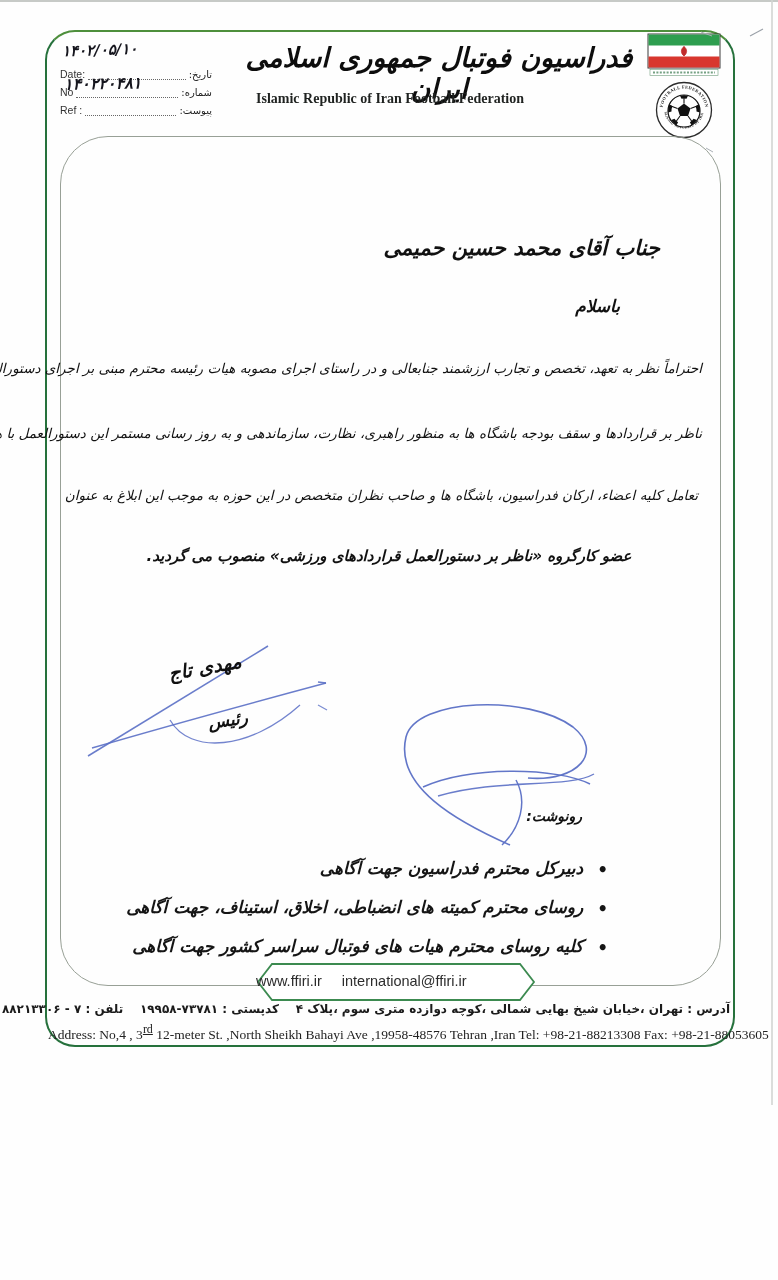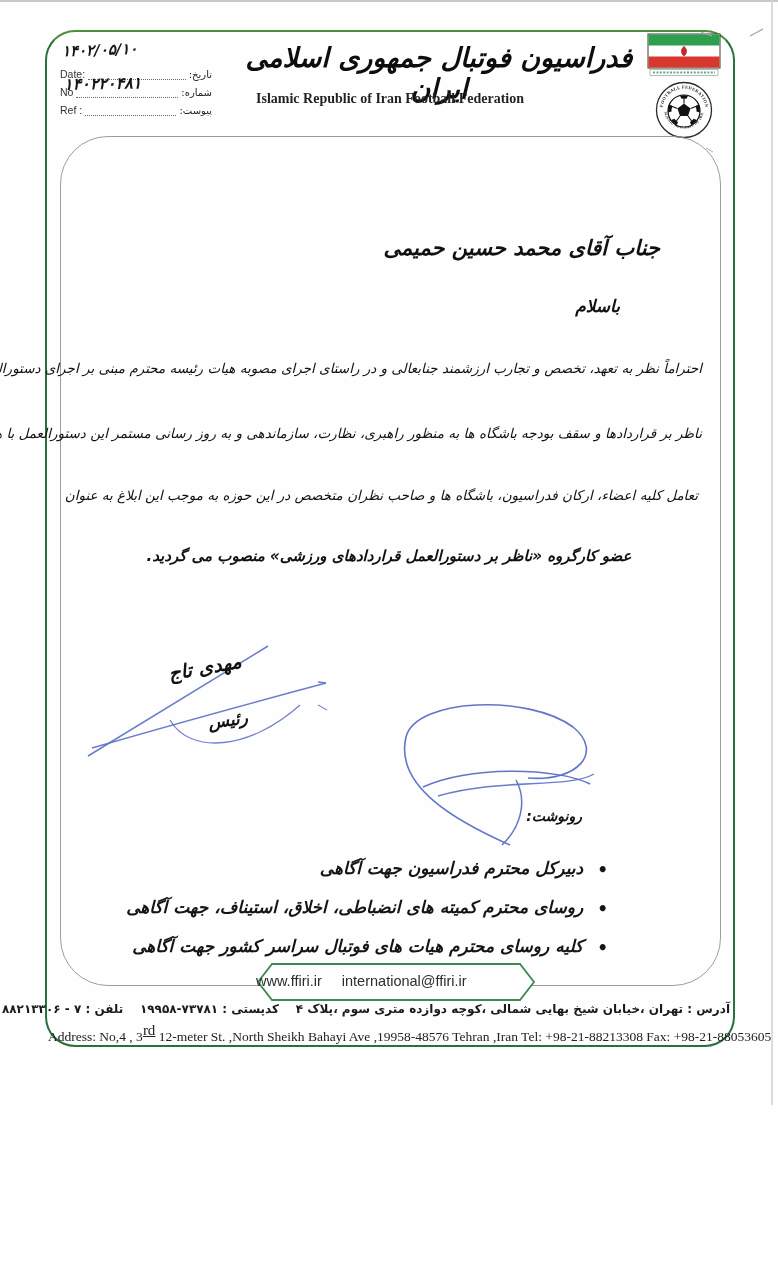--- a/index.html
+++ b/index.html
@@ -77,21 +77,21 @@
   }
 
   .address-fa{
     position:absolute;left:48px;right:48px;top:1002px;text-align:center;direction:rtl;
     font-size:12px;font-weight:bold;color:#1b1b1b;white-space:nowrap;
   }
   .address-en{
     position:absolute;left:48px;right:48px;top:1022px;text-align:center;
     font-family:"Liberation Serif",serif;font-size:13.5px;color:#222;white-space:nowrap;
   }
-  .address-en sup{font-size:15px;text-decoration:underline;}
+  .address-en sup{font-size:12px;text-decoration:underline;}
 </style>
 </head>
 <body>
 
 <div class="page">
   <div class="scan-top"></div>
   <div class="scan-right"></div>
 
   <div class="outer-border"></div>
 

